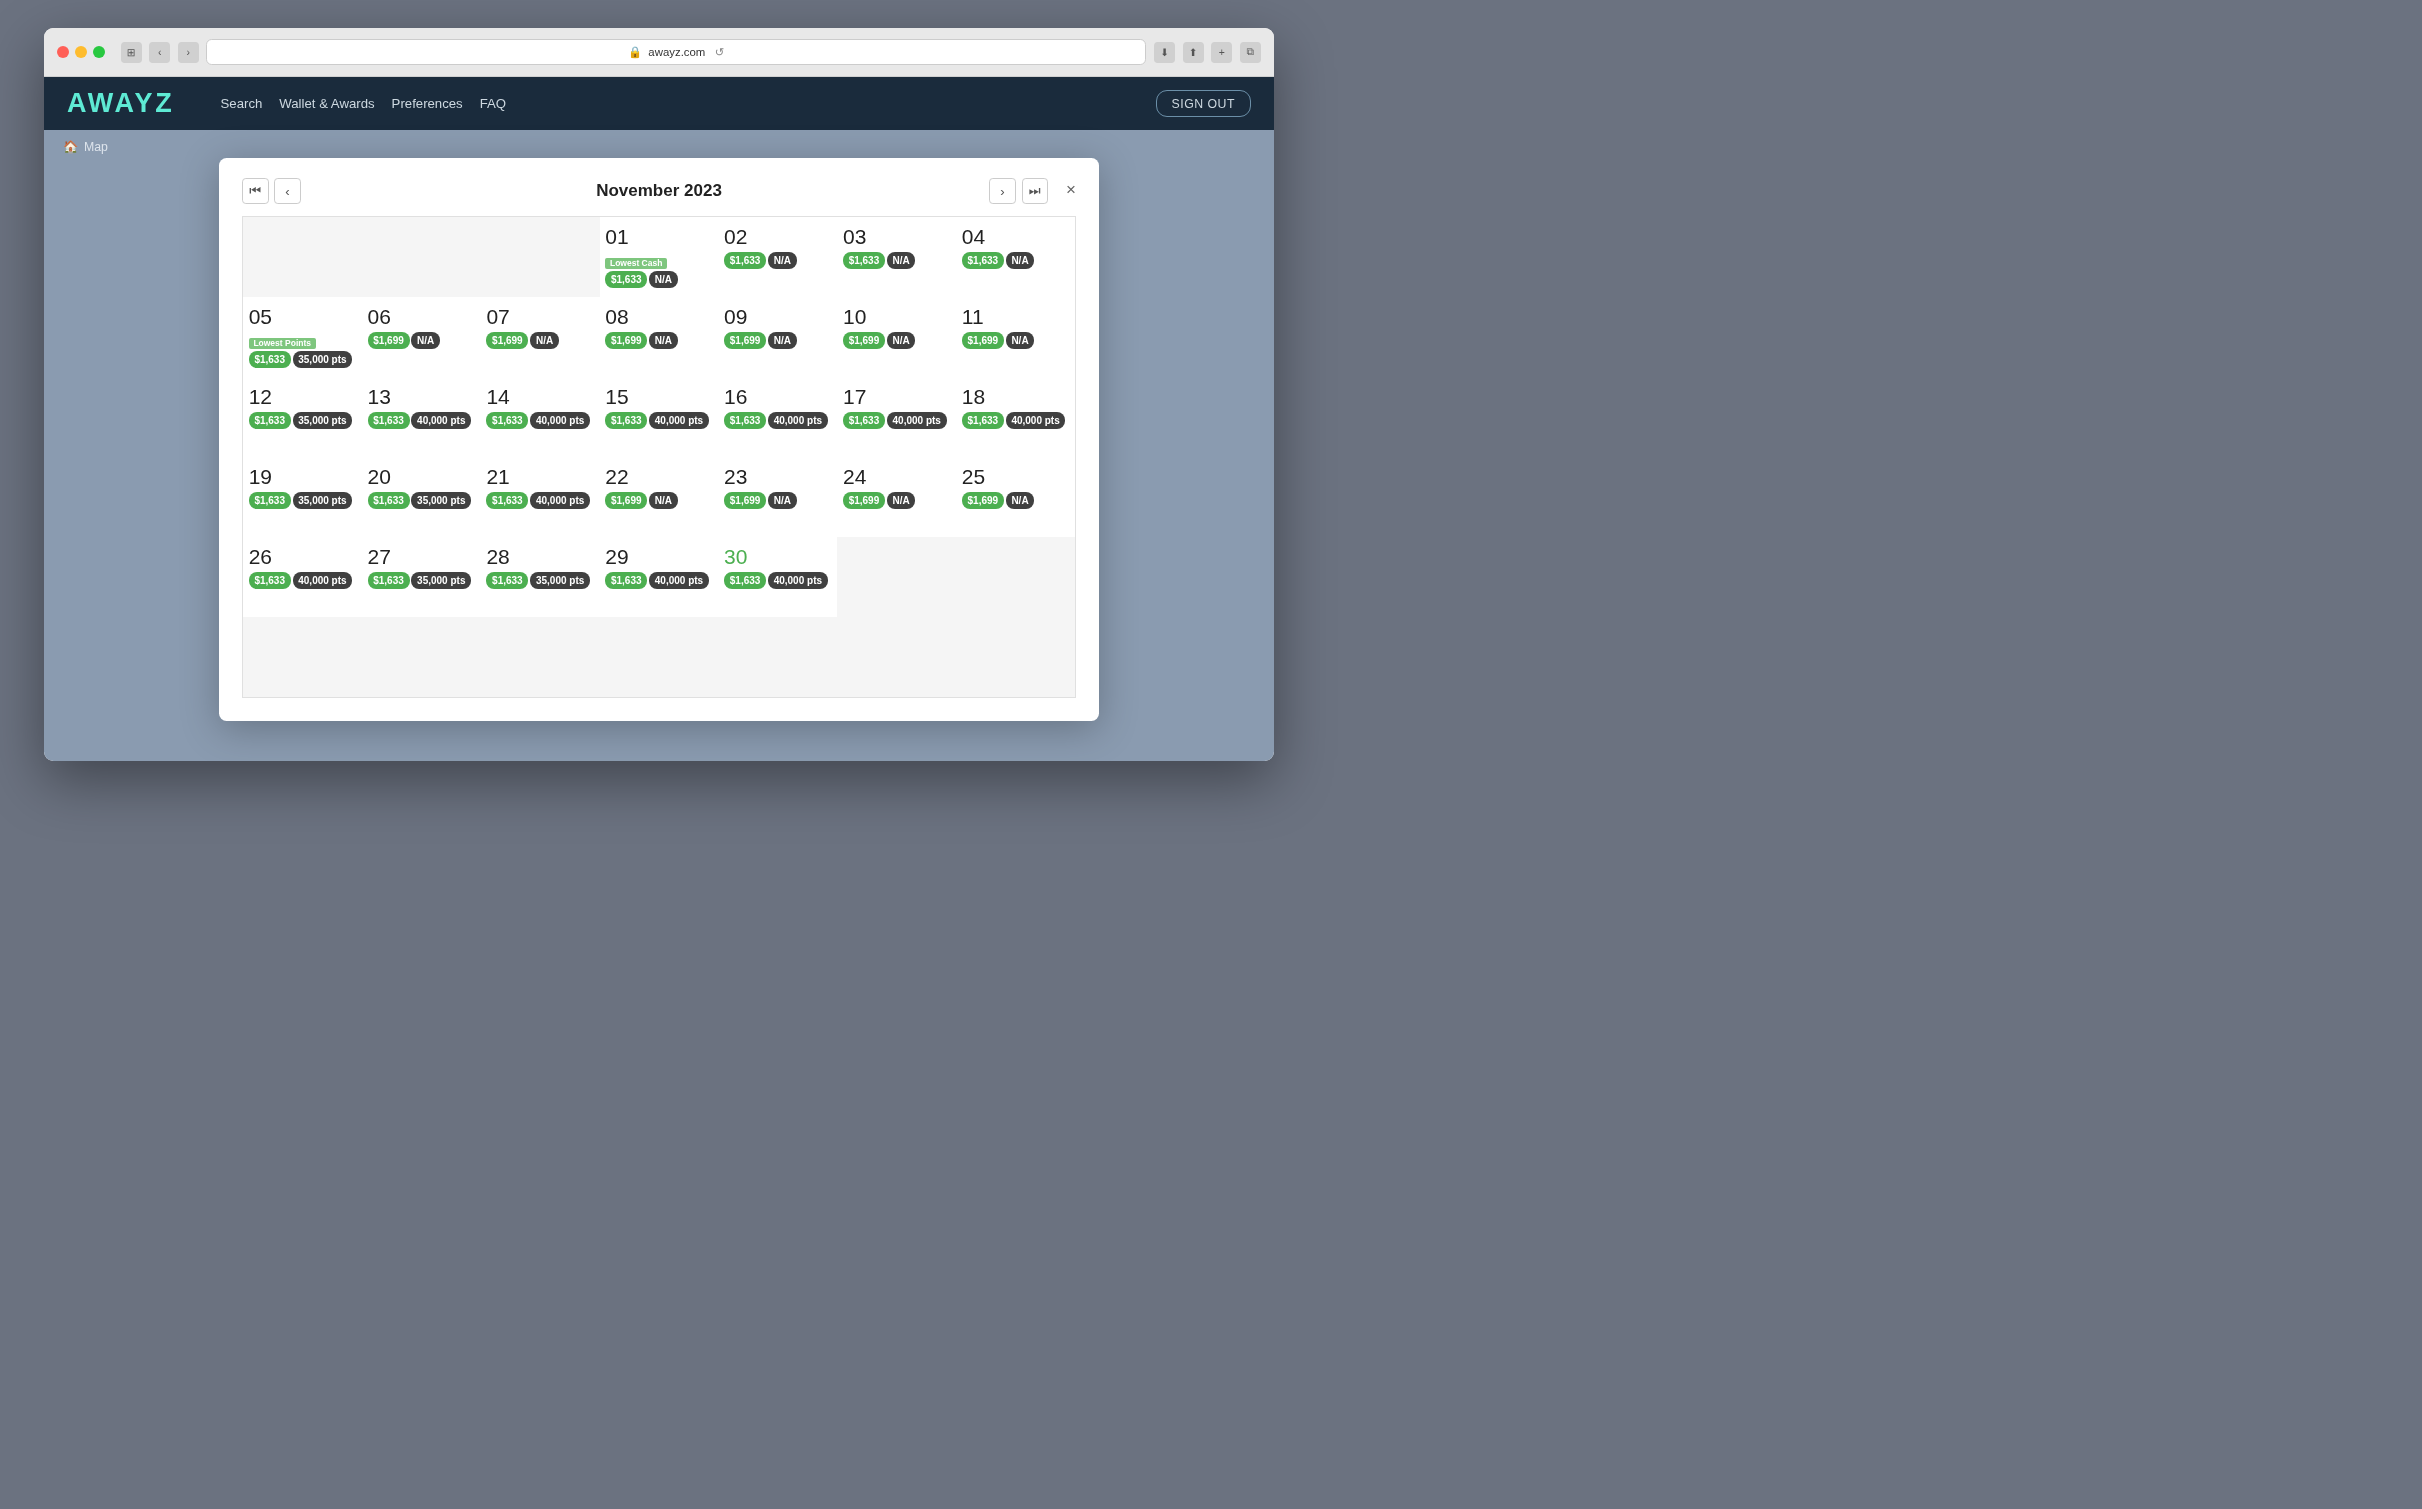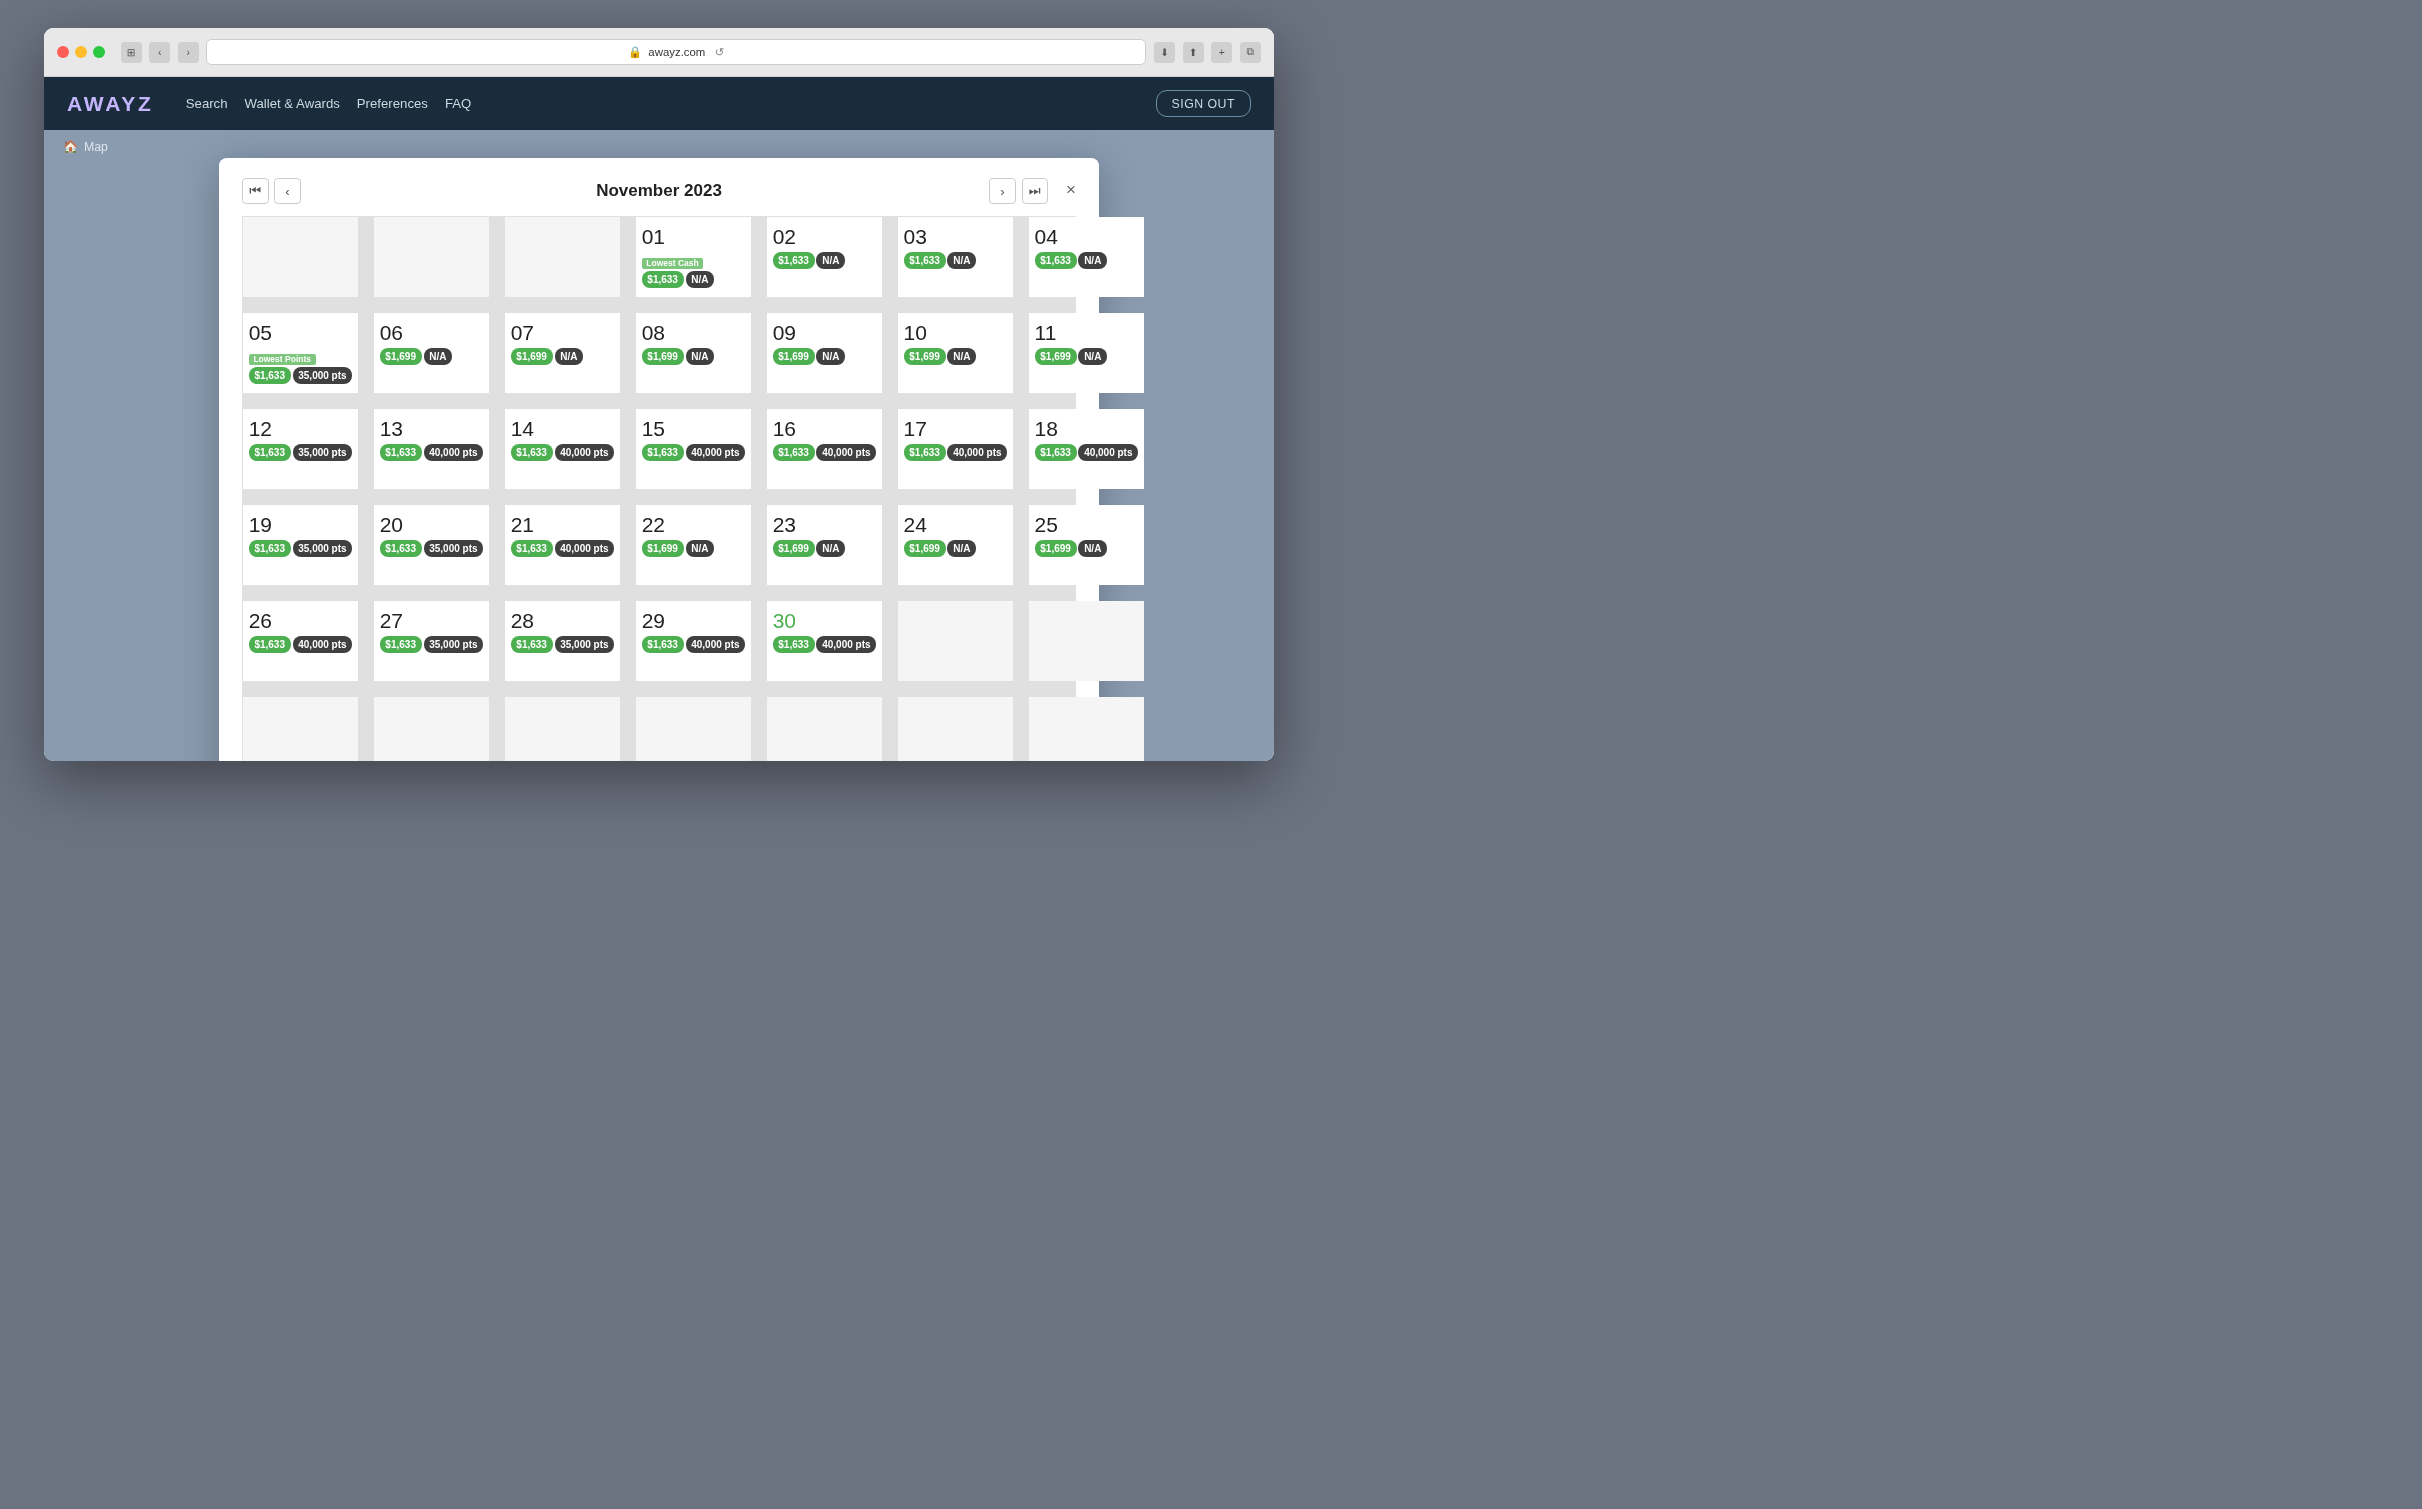--- a/index.html
+++ b/index.html
@@ -91,25 +91,25 @@
     
     .app-header {
       background: #1a2b3c;
       height: 53px;
       display: flex;
       align-items: center;
       padding: 0 23px;
     }
 
     .app-logo {
-      font-size: 21px;
+      font-size: 27px;
       font-weight: 700;
-      color: #c4b5fd;
+      color: #5eead4;
       letter-spacing: 2.8px;
-      margin-right: 32px;
+      margin-right: 46px;
     }
 
     .nav-items {
       display: flex;
       gap: 17px;
       flex: 1;
     }
 
     .nav-item {
       color: #cdd8e0;
@@ -218,21 +218,21 @@
       color: #555;
       text-align: left;
       padding: 3.8px 7.6px 7.6px;
       letter-spacing: 0.5px;
     }
 
     .calendar-grid {
       display: grid;
       grid-template-columns: repeat(7, 1fr);
       grid-template-rows: repeat(6, auto);
-      gap: 16px;
+      gap: 0;
       background: #e0e0e0;
       border: 0.9px solid #e0e0e0;
     }
 
     .cal-cell {
       background: #fff;
       min-height: 80px;
       padding: 7.6px 5.7px 5.7px;
       position: relative;
     }

